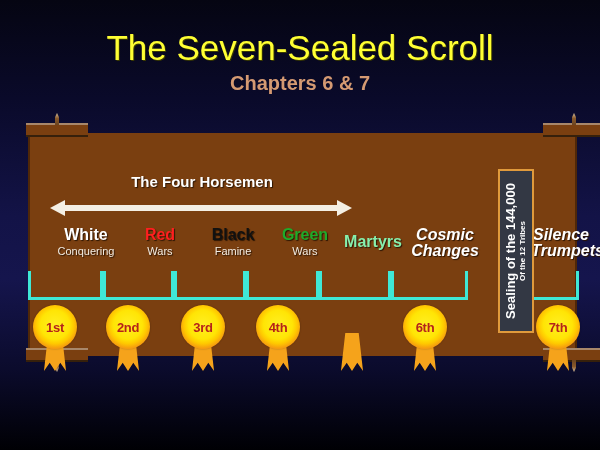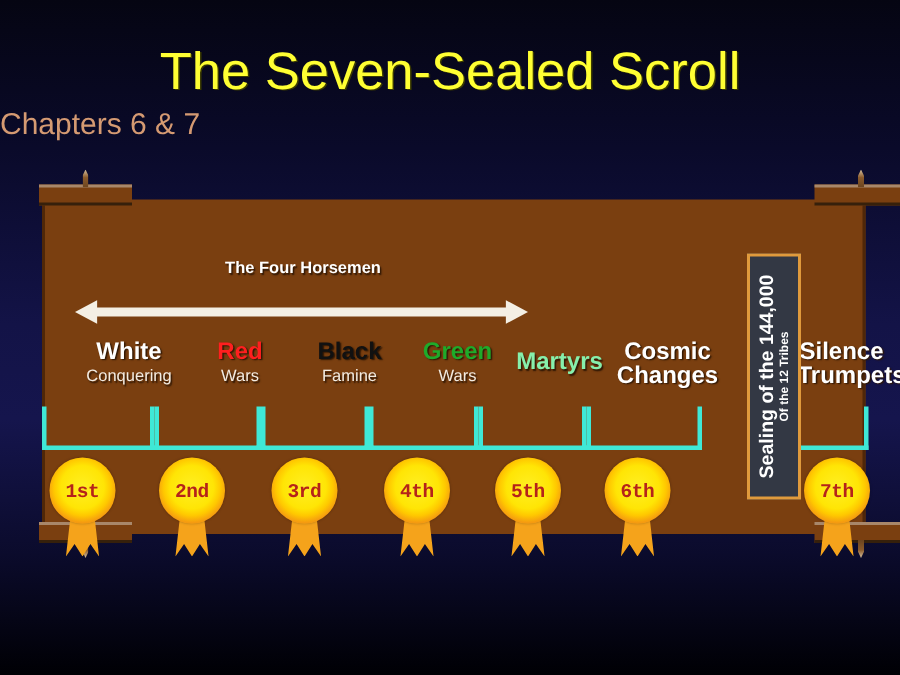--- a/index.html
+++ b/index.html
@@ -13,22 +13,22 @@
     background:linear-gradient(180deg,#050512 0%, #0a0a2a 22%, #131347 48%, #15154d 62%, #0b0b2c 82%, #000004 100%);
   }
 
   
   #title{
     position:absolute;left:0;top:28px;width:600px;text-align:center;
     font-size:35px;font-weight:400;color:#ffff33;letter-spacing:0px;
     text-shadow:1px 1px 0 #3a3a00;
   }
   #subtitle{
-    position:absolute;left:0;top:72px;width:600px;text-align:left;
-    font-size:20px;font-weight:400;color:#d59a72;
+    position:absolute;left:0;top:72px;width:600px;text-align:center;
+    font-size:20px;font-weight:700;color:#d59a72;
   }
 
   
   #scroll-wrap{position:absolute;left:0;top:115px;width:600px;height:260px;}
   #scroll-body{
     position:absolute;left:28px;top:18px;width:545px;height:223px;
     background:#7a3f10;
     border-left:2px solid #4f2708;border-right:2px solid #4f2708;
   }
   .rod{position:absolute;width:62px;height:10px;background:#7a3f10;
@@ -43,21 +43,21 @@
     background:linear-gradient(0deg,#d9c3a1 0%, #8a5a2b 45%, #6b4420 100%);
     clip-path:polygon(0% 0%,100% 0%,100% 65%,50% 100%,0% 65%);}
   #rod-tl{left:26px;top:8px;}
   #rod-tr{left:543px;top:8px;}
   #rod-bl{left:26px;top:233px;}
   #rod-br{left:543px;top:233px;}
 
   
   #horsemen-label{
     position:absolute;left:22px;top:40px;width:300px;text-align:center;
-    font-size:11px;font-weight:bold;color:#ffffff;
+    font-size:15px;font-weight:bold;color:#ffffff;
     text-shadow:1px 1px 1px #2d1604;
   }
   #horsemen-arrow{position:absolute;left:20px;top:67px;width:302px;height:16px;}
   #horsemen-arrow .shaft{
     position:absolute;left:13px;top:5px;width:276px;height:6px;background:#f4efe4;
   }
   #horsemen-arrow .head{
     position:absolute;top:0;width:15px;height:16px;background:#f4efe4;
   }
   #horsemen-arrow .head.left{left:0;clip-path:polygon(0% 50%,100% 0%,100% 100%);}
@@ -66,21 +66,21 @@
   
   .seg-label{position:absolute;text-align:center;}
   .seg-label .main{
     display:block;font-size:16px;font-weight:bold;line-height:15px;
     text-shadow:1px 1px 1px #2d1604;
   }
   .seg-label .sub{
     display:block;font-size:11px;font-weight:normal;color:#f3ece2;
     line-height:15px;margin-top:2px;text-shadow:1px 1px 1px #2d1604;
   }
-  .seg-label.two-line .main{line-height:16px;}
+  .seg-label.two-line .main{line-height:16px;font-style:italic;}
 
   
   .bracket{position:absolute;height:26px;
     border:0;border-bottom:3px solid #3fe8d6;
     border-left:3px solid #3fe8d6;border-right:3px solid #3fe8d6;}
 
   
   #sealing-box{
     position:absolute;left:468px;top:36px;width:32px;height:160px;
     background:#333844;border:2px solid #e09a3c;
@@ -100,21 +100,21 @@
   .seal .tail{
     position:absolute;left:11px;top:28px;width:24px;height:38px;
     background:#f5a31b;
     clip-path:polygon(22% 0%,78% 0%,96% 100%,72% 78%,50% 100%,28% 78%,4% 100%);
     filter:drop-shadow(1px 1px 1px rgba(0,0,0,.35));
   }
   .seal .disc{
     position:absolute;left:1px;top:0;width:44px;height:44px;border-radius:50%;
     background:radial-gradient(circle at 50% 45%, #ffef22 0%, #ffe505 44%, #ffc800 58%, #f59b10 72%, #f08a07 100%);
     box-shadow:0 0 2px rgba(0,0,0,.3);
-    display:flex;align-items:center;justify-content:center;font-family:Liberation Mono, monospace;
+    display:flex;align-items:center;justify-content:center;
   }
   .seal .disc span{
     font-size:13px;font-weight:bold;color:#b5231a;letter-spacing:-.3px;
   }
 </style>
 </head>
 <body>
 
 <div id="slide">
 
@@ -216,23 +216,20 @@
         </div>
     </div>
     <div class="seal" style="left:255px;top:190px;">
       <div class="tail"></div>
       <div class="disc">
           <span>4th</span>
         </div>
     </div>
     <div class="seal" style="left:329px;top:190px;">
       <div class="tail"></div>
-      <div class="disc">
-          <span>5th</span>
-        </div>
     </div>
     <div class="seal" style="left:402px;top:190px;">
       <div class="tail"></div>
       <div class="disc">
           <span>6th</span>
         </div>
     </div>
     <div class="seal" style="left:535px;top:190px;">
       <div class="tail"></div>
       <div class="disc">

